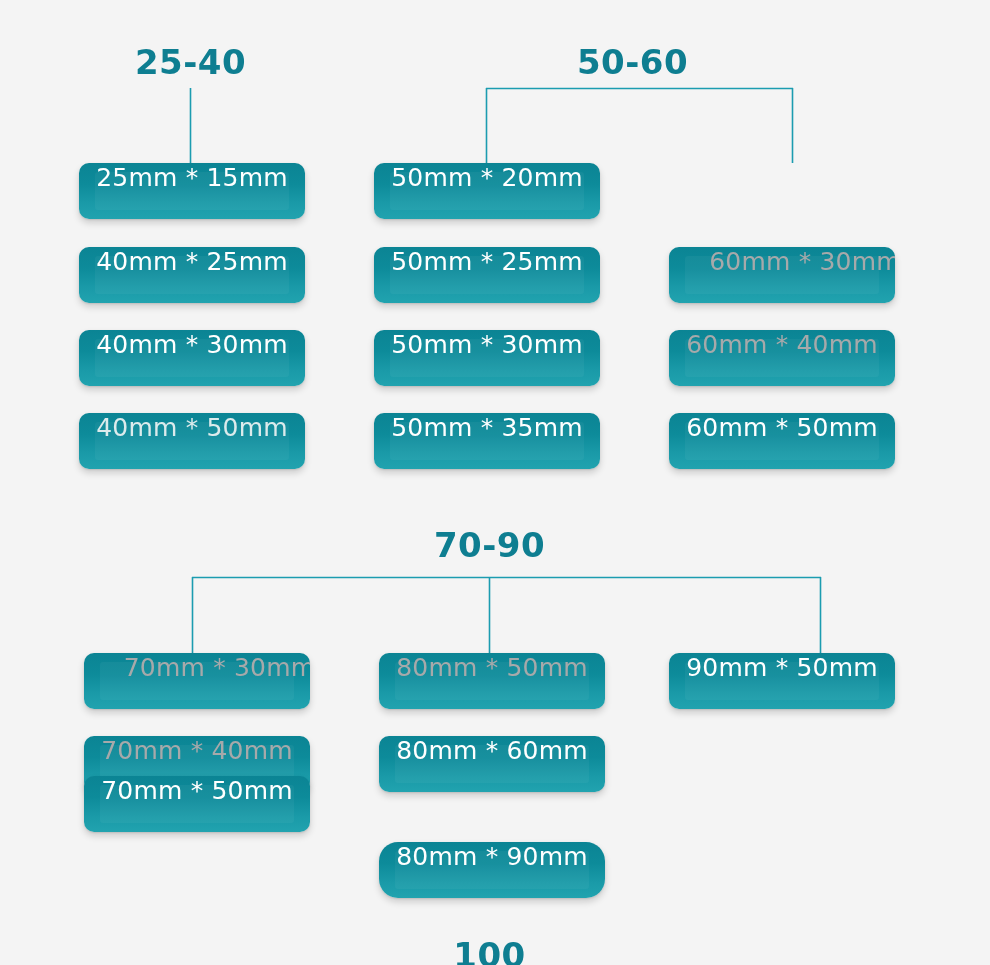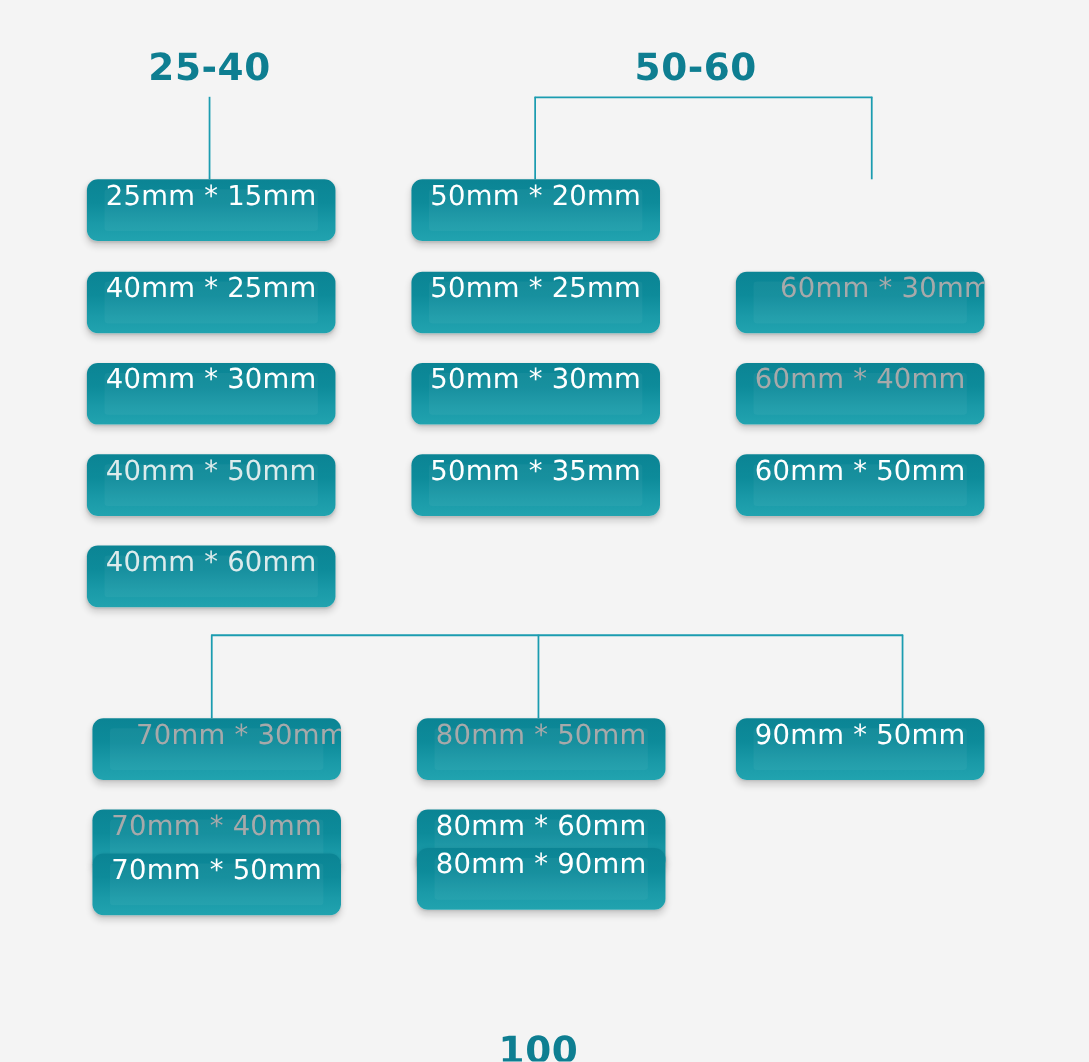--- a/index.html
+++ b/index.html
@@ -101,37 +101,35 @@
     <line x1="192" y1="577.5" x2="821" y2="577.5" stroke="#1b9cb0" stroke-width="1.6"></line>
     <line x1="192.5" y1="577" x2="192.5" y2="653" stroke="#1b9cb0" stroke-width="1.6"></line>
     <line x1="489.5" y1="577" x2="489.5" y2="653" stroke="#1b9cb0" stroke-width="1.6"></line>
     <line x1="820.5" y1="577" x2="820.5" y2="653" stroke="#1b9cb0" stroke-width="1.6"></line>
   </svg>
 
   <div class="group-title" style="left:103px; top:40px; width:175px;">25-40</div>
 
   <div class="group-title" style="left:545px; top:40px; width:175px;text-align:center;">50-60</div>
 
+  <div class="group-title" style="left:402px; top:523px; width:175px;">70-90</div>
 
   <div class="group-title" style="left:402px; top:933px; width:175px;">100</div>
 
   <div class="chip" style="left:79px; top:163px;">
     <span class="chip-label">25mm * 15mm</span>
   </div>
   <div class="chip" style="left:79px; top:247px;">
     <span class="chip-label">40mm * 25mm</span>
   </div>
   <div class="chip" style="left:79px; top:330px;">
     <span class="chip-label">40mm * 30mm</span>
   </div>
   <div class="chip state-faded" style="left:79px; top:413px;">
     <span class="chip-label">40mm * 50mm</span>
-  </div>
-  <div class="chip state-faded" style="left:79px; top:496px;">
-    <span class="chip-label">40mm * 60mm</span>
   </div>
 
   <div class="chip" style="left:374px; top:163px;">
     <span class="chip-label">50mm * 20mm</span>
   </div>
   <div class="chip" style="left:374px; top:247px;">
     <span class="chip-label">50mm * 25mm</span>
   </div>
   <div class="chip" style="left:374px; top:330px;">
     <span class="chip-label">50mm * 30mm</span>
@@ -159,21 +157,21 @@
   <div class="chip" style="left:84px; top:776px;">
     <span class="chip-label">70mm * 50mm</span>
   </div>
 
   <div class="chip state-disabled" style="left:379px; top:653px;">
     <span class="chip-label">80mm * 50mm</span>
   </div>
   <div class="chip" style="left:379px; top:736px;">
     <span class="chip-label">80mm * 60mm</span>
   </div>
-  <div class="chip" style="left:379px; top:771px;">
+  <div class="chip" style="left:379px; top:842px;border-radius:19px;">
     <span class="chip-label">80mm * 90mm</span>
   </div>
 
   <div class="chip" style="left:669px; top:653px;">
     <span class="chip-label">90mm * 50mm</span>
   </div>
 
 </div>
 
 </body></html>

